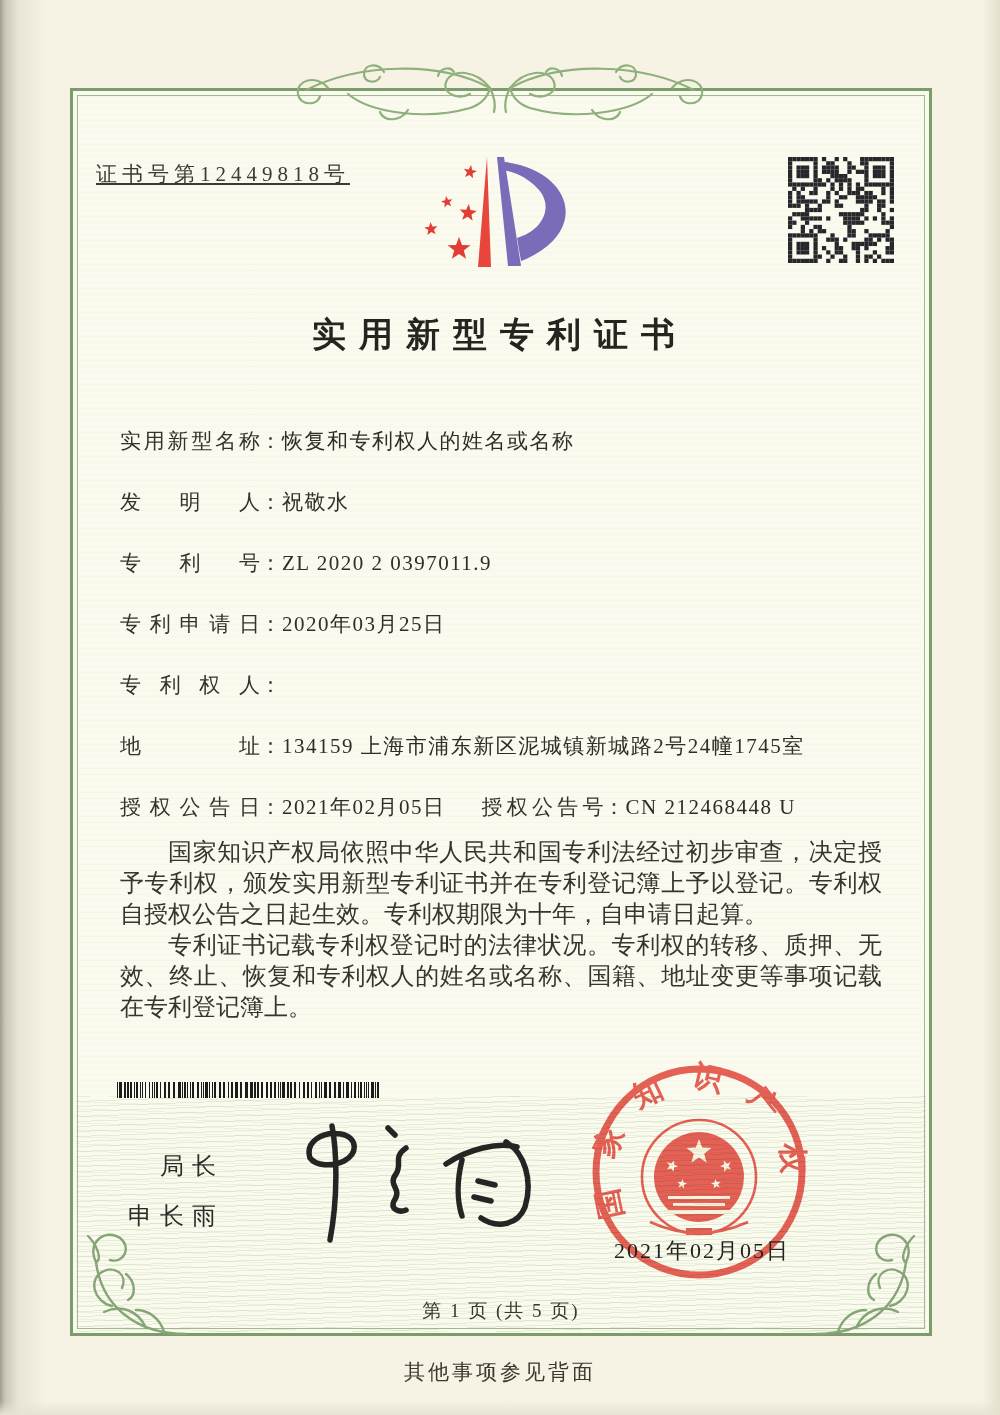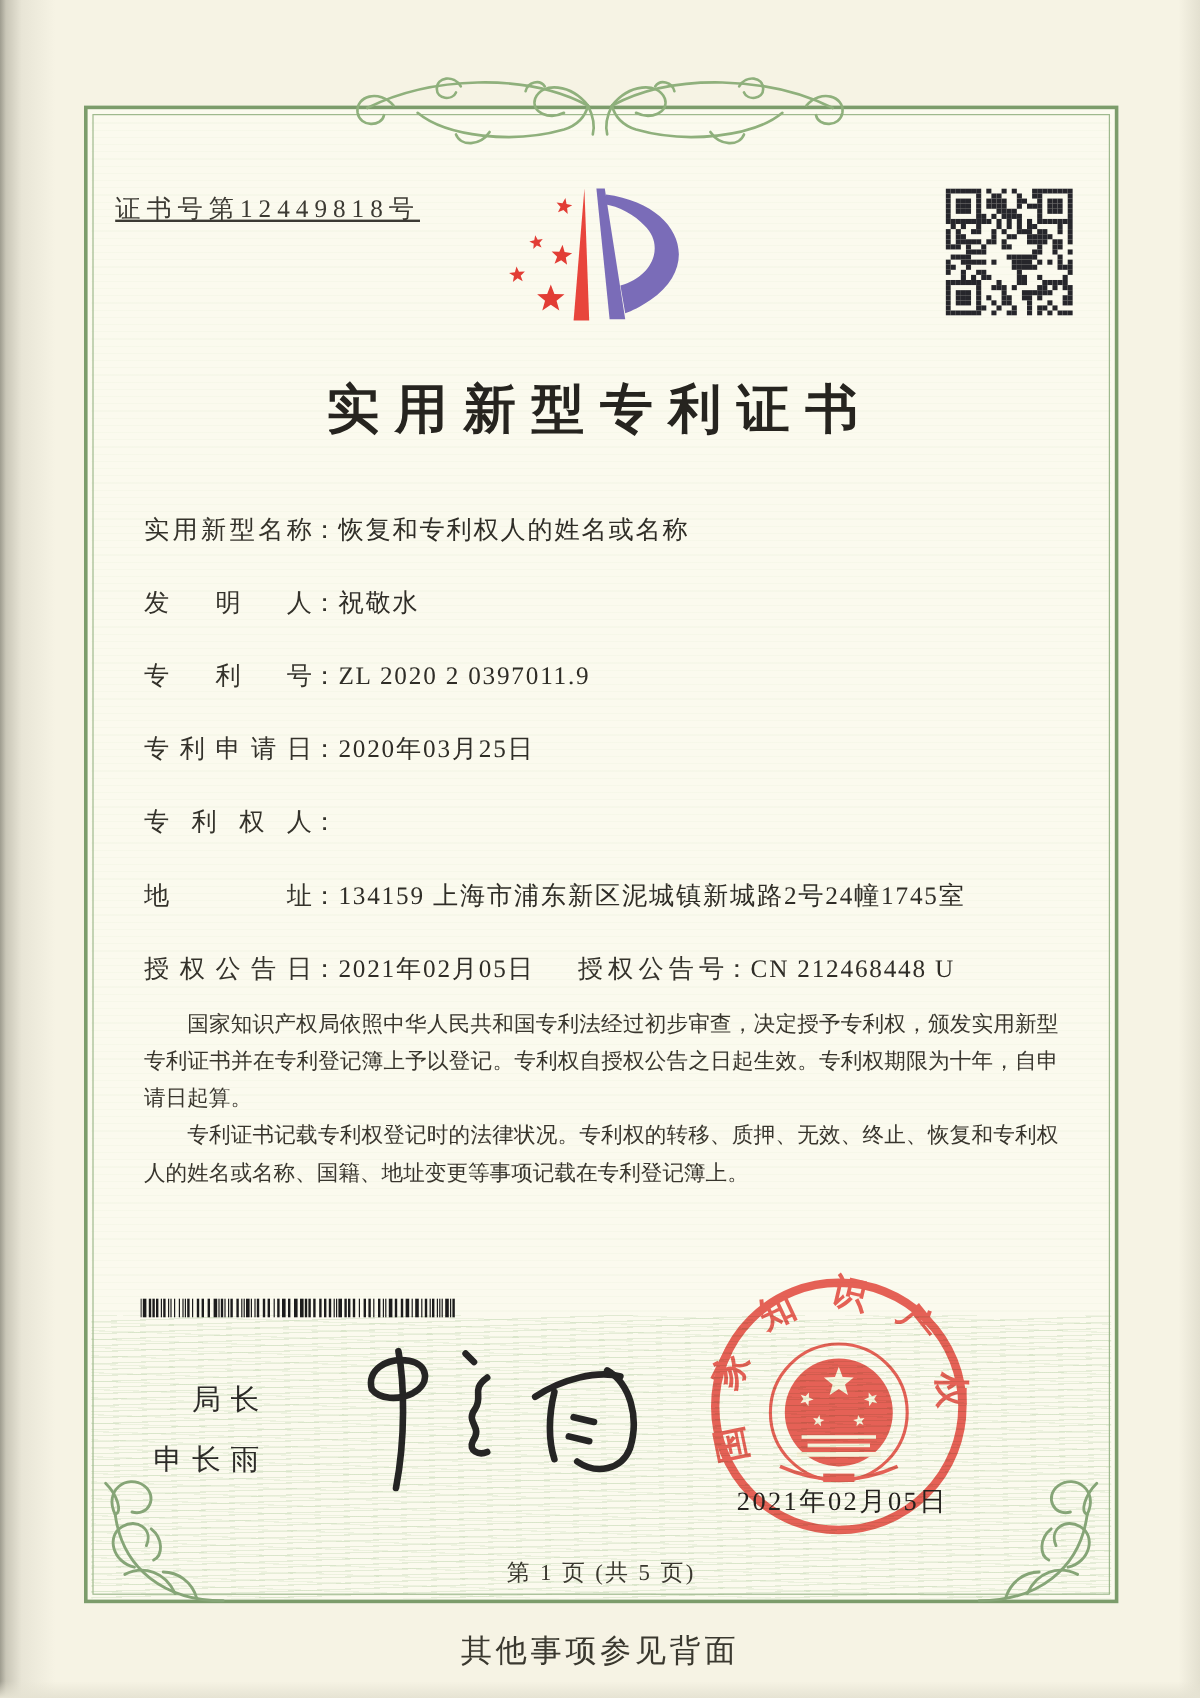--- a/index.html
+++ b/index.html
@@ -36,53 +36,53 @@
     background:repeating-linear-gradient(180deg, rgba(160,195,140,0.05) 0 1px, rgba(160,195,140,0) 1px 6px);
     pointer-events:none;}
 
   .cert-no{position:absolute;left:96px;top:160px;z-index:4;
     font-size:21px;letter-spacing:5px;color:#3c3a33;text-decoration:underline;}
 
   .logo-svg{position:absolute;left:408px;top:143px;width:185px;height:145px;z-index:4;}
   .qr{position:absolute;left:788px;top:157px;width:106px;height:106px;z-index:4;}
 
   .title{position:absolute;left:0;top:312px;width:1000px;text-align:center;z-index:4;
-    font-size:44px;font-weight:bold;letter-spacing:13px;color:#26241f;}
+    font-size:34px;font-weight:bold;letter-spacing:13px;color:#26241f;}
 
   .fields{position:absolute;left:120px;top:430px;width:780px;z-index:4;}
   .field-row{display:flex;align-items:baseline;margin-bottom:38px;
     font-size:21px;line-height:23px;white-space:nowrap;}
   .flabel{display:inline-flex;justify-content:space-between;width:140px;color:#34322b;}
   .flabel2{display:inline-flex;justify-content:space-between;width:122px;margin-left:36px;color:#34322b;}
   .fcolon{width:22px;color:#34322b;}
   .fvalue{letter-spacing:1.5px;color:#2f2d27;}
 
   .body-text{position:absolute;left:120px;top:838px;width:762px;z-index:4;
-    font-size:18px;line-height:31px;text-align:justify;color:#38352d;}
+    font-size:24px;line-height:31px;text-align:justify;color:#38352d;font-family:Liberation Mono, monospace;}
   .body-text p{margin:0;text-indent:2em;}
 
   .barcode{position:absolute;left:117px;top:1082px;width:266px;height:16px;z-index:4;}
 
   .officer{position:absolute;left:128px;top:1150px;z-index:4;
     font-family:"Liberation Sans","DejaVu Sans",sans-serif;
     font-size:24px;letter-spacing:8px;color:#2c2b28;text-align:right;}
   .officer div{margin-bottom:18px;}
   .sig-svg{position:absolute;left:262px;top:1100px;width:280px;height:145px;z-index:5;}
 
   .seal-svg{position:absolute;left:585px;top:1040px;width:230px;height:250px;z-index:5;
     mix-blend-mode:multiply;opacity:.92;}
   .seal-text{font-size:30px;font-weight:bold;letter-spacing:26px;
     font-family:"Liberation Serif","DejaVu Serif",serif;}
   .seal-date{position:absolute;left:597px;top:1236px;width:210px;text-align:center;z-index:6;
     font-size:22px;letter-spacing:2px;color:#24221e;}
 
   .page-num{position:absolute;left:70px;top:1298px;width:862px;text-align:center;z-index:4;
     font-size:19px;letter-spacing:2px;color:#3a382f;}
   .back-note{position:absolute;left:0;top:1358px;width:1000px;text-align:center;z-index:4;
-    font-size:26px;letter-spacing:3px;color:#3a382f;}
+    font-size:21px;letter-spacing:3px;color:#3a382f;}
 
   .ornament-top{position:absolute;left:288px;top:50px;width:424px;height:96px;z-index:3;}
   .corner-bl{position:absolute;left:68px;top:1222px;width:128px;height:124px;z-index:3;}
   .corner-br{position:absolute;left:806px;top:1222px;width:128px;height:124px;z-index:3;transform:scaleX(-1);}
 </style>
 </head>
 <body>
 
 <div class="scan-edge-left"></div>
 <div class="scan-edge-right"></div>

